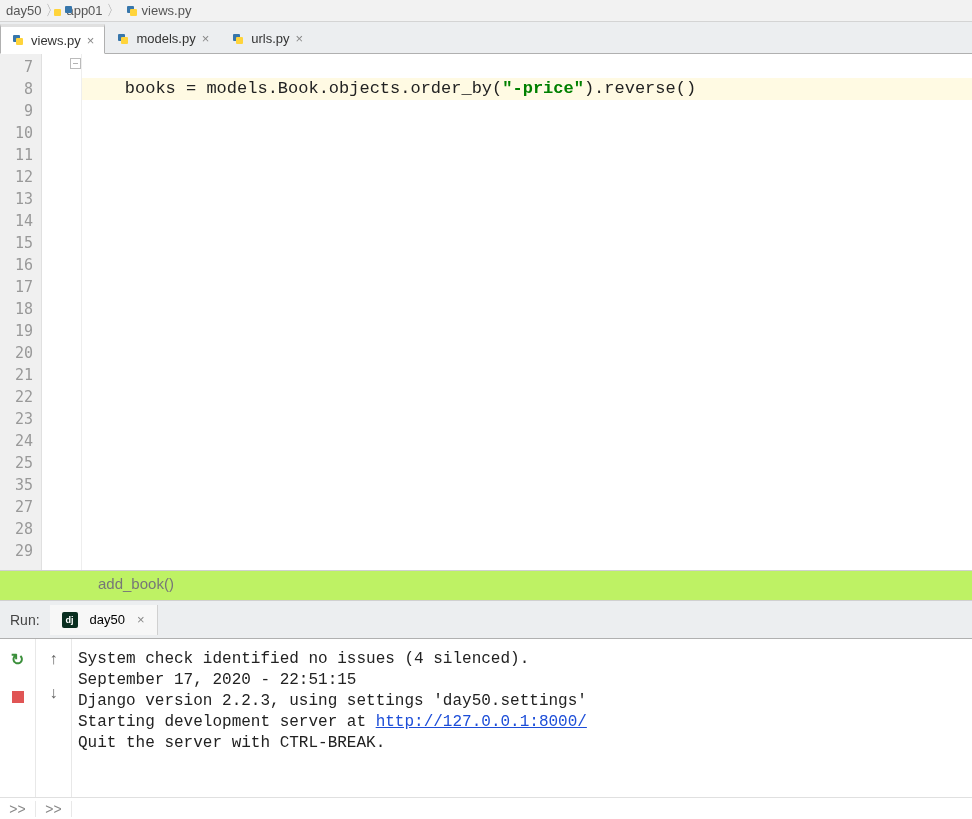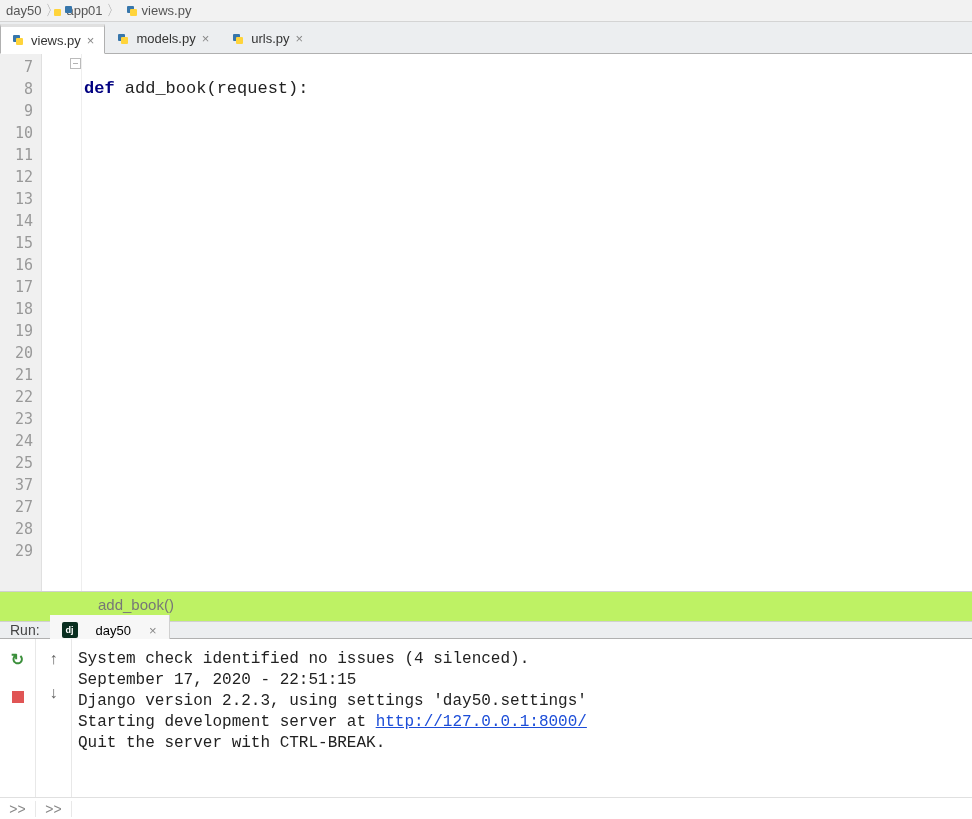--- a/index.html
+++ b/index.html
@@ -19,23 +19,23 @@
 .editor { flex: 1; display: flex; background: #fff; overflow: hidden; border-bottom: 1px solid #d0d0d0; }
 .gutter { width: 42px; background: #f0f0f0; text-align: right; padding: 2px 8px 2px 4px; color: #999; font-family: Consolas, monospace; font-size: 15px; line-height: 22px; border-right: 1px solid #e0e0e0; user-select: none; }
 .fold-col { width: 40px; background: #fff; border-right: 1px solid #eee; position: relative; }
 .fold-mark { position: absolute; left: 28px; top: 4px; width: 11px; height: 11px; border: 1px solid #bbb; font-size: 9px; line-height: 9px; text-align: center; color: #888; background: #fff; }
 .code { flex: 1; font-family: Consolas, "Courier New", monospace; font-size: 17px; line-height: 22px; padding: 2px 0; white-space: pre; overflow: hidden; color: #222; }
 .code .l { display: block; padding-left: 2px; }
 .code .hl { background: #fffae3; }
 .kw { color: #000080; font-weight: bold; }
 .str { color: #008000; font-weight: bold; }
 .breadcrumb-fn { height: 30px; padding: 4px 0 4px 98px; color: #777; font-size: 15px; border-bottom: 1px solid #d0d0d0; background: #bef264; }
-.run-tabs { height: 17px; background: #eceef0; display: flex; align-items: center; border-bottom: 1px solid #b0b0b0; }
+.run-tabs { height: 38px; background: #eceef0; display: flex; align-items: center; border-bottom: 1px solid #b0b0b0; }
 .run-label { padding: 0 10px; color: #444; font-size: 14px; }
-.run-tab { height: 30px; padding: 0 12px; display: flex; align-items: center; gap: 18px; background: #f7f7f7; border-right: 1px solid #d0d0d0; }
+.run-tab { height: 30px; padding: 0 12px; display: flex; align-items: center; gap: 12px; background: #f7f7f7; border-right: 1px solid #d0d0d0; }
 .run-tab .close { color: #888; }
 .console-area { display: flex; flex: 0 0 auto; background: #fff; height: 158px; }
 .console-tools { width: 36px; border-right: 1px solid #e8e8e8; display: flex; flex-direction: column; align-items: center; padding-top: 10px; gap: 18px; }
 .console-tools2 { width: 36px; border-right: 1px solid #e8e8e8; display: flex; flex-direction: column; align-items: center; padding-top: 10px; gap: 14px; }
 .tool-btn { width: 20px; height: 20px; display: flex; align-items: center; justify-content: center; color: #666; font-size: 16px; }
 .stop-btn { width: 12px; height: 12px; background: #e05555; }
 .console { flex: 1; font-family: Consolas, "Courier New", monospace; font-size: 16px; line-height: 21px; padding: 10px 0 0 6px; color: #222; white-space: pre; overflow: hidden; }
 .console a { color: #1d4ed8; text-decoration: underline; }
 .expand-row { height: 22px; border-top: 1px solid #e0e0e0; display: flex; align-items: center; }
 .expand-cell { width: 36px; border-right: 1px solid #e8e8e8; text-align: center; color: #888; font-size: 14px; }
@@ -89,30 +89,30 @@
       <div>16</div>
       <div>17</div>
       <div>18</div>
       <div>19</div>
       <div>20</div>
       <div>21</div>
       <div>22</div>
       <div>23</div>
       <div>24</div>
       <div>25</div>
-      <div>37</div>
+      <div>35</div>
       <div>27</div>
       <div>28</div>
       <div>29</div>
     </div>
   <div class="fold-col">
     <div class="fold-mark">–</div>
   </div>
   <div class="code">
-<span class="l"><span class="kw">def</span><span> add_book(request):</span></span>
+<span class="l hl"><span>    books = models.Book.objects.order_by(</span><span class="str">"-price"</span><span>).reverse()</span></span>
   </div>
 </div>
 
 <div class="breadcrumb-fn">add_book()</div>
 
 <div class="run-tabs">
   <span class="run-label">Run:</span>
   <div class="run-tab">
     <span class="dj-icon">dj</span>
     <span>day50</span>

